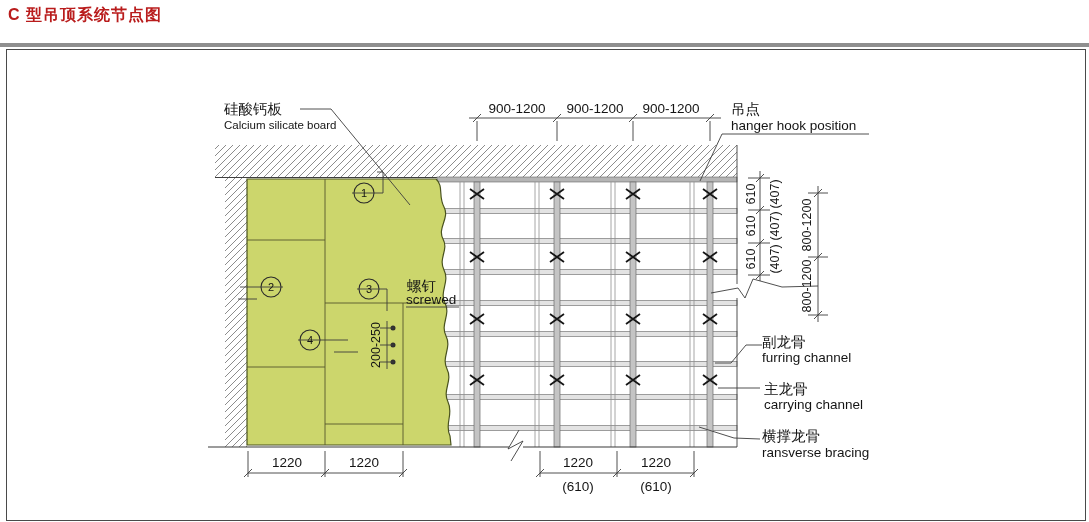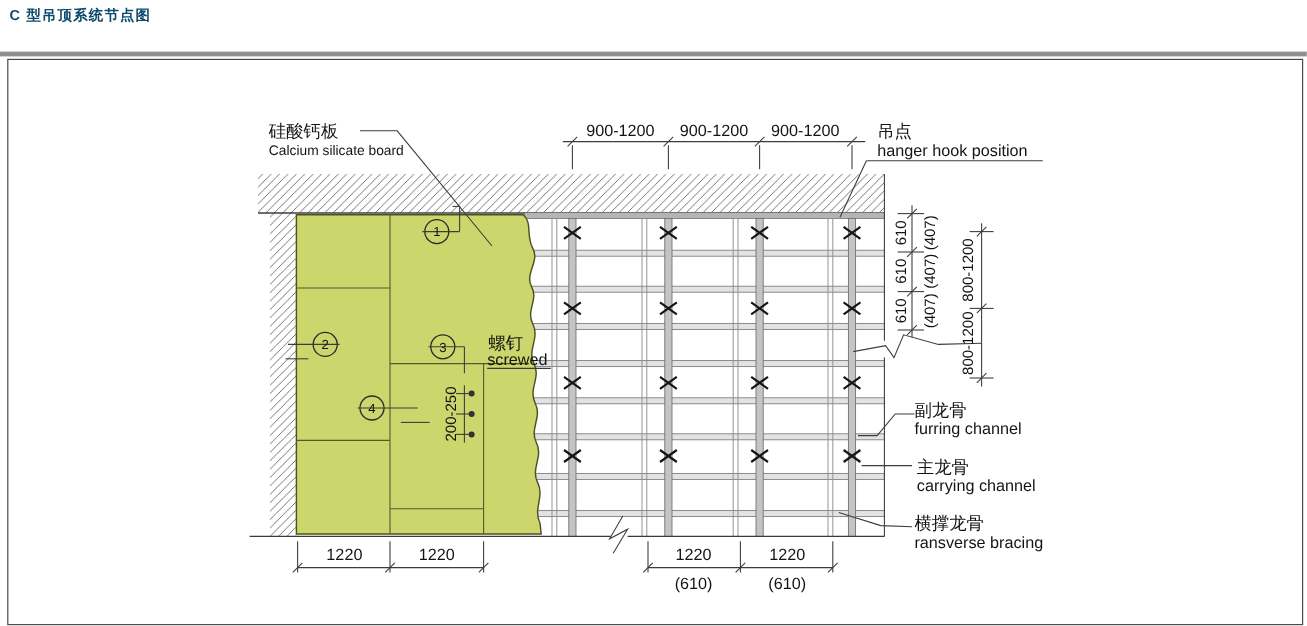--- a/index.html
+++ b/index.html
@@ -1,19 +1,19 @@
 <!DOCTYPE html>
 <html><head>
 <meta charset="utf-8">
 <style>
   html,body{margin:0;padding:0;background:#ffffff;}
   body{position:relative;width:1089px;height:522px;overflow:hidden;
        font-family:"Liberation Sans","DejaVu Sans",sans-serif;}
-  #page-title{position:absolute;left:8px;top:5px;font-size:12px;font-weight:bold;
-       color:#0c4a6e;letter-spacing:1px;}
+  #page-title{position:absolute;left:8px;top:5px;font-size:16px;font-weight:bold;
+       color:#b91c1c;letter-spacing:1px;}
   #divider-bar{position:absolute;left:0;top:43px;width:1089px;height:4px;background:#8f8f8f;}
   svg{position:absolute;left:0;top:0;}
   text{fill:#141414;}
   .zh{font-size:14.5px;}
   .en{font-size:13.5px;}
   .en-small{font-size:11.5px;}
   .dim{font-size:13.5px;}
   .dim-rot{font-size:12.5px;}
   .marker-num{font-size:11px;}
   .thin{stroke:#3c3c3c;stroke-width:0.9;fill:none;}

